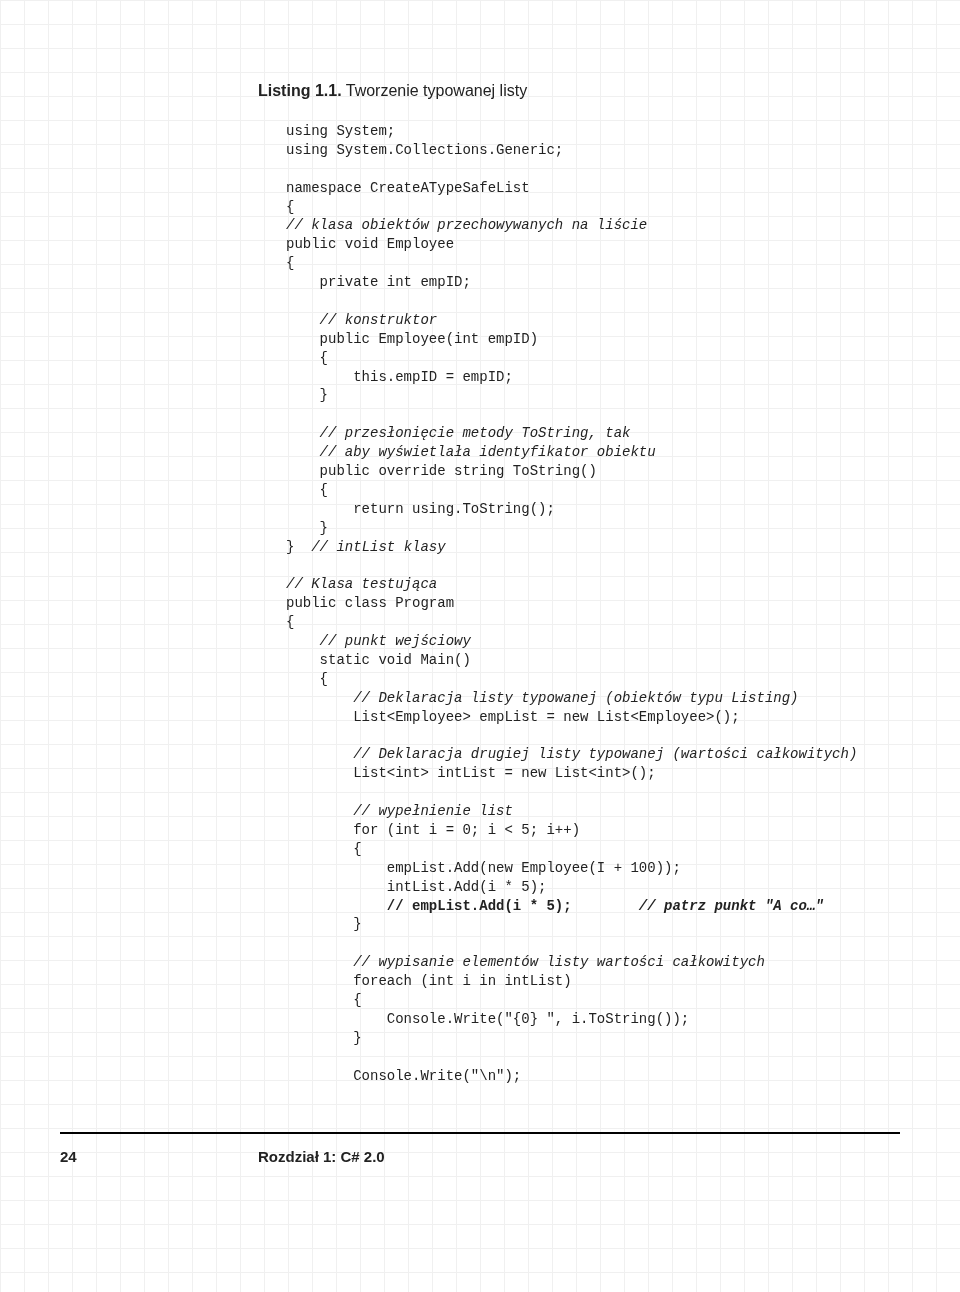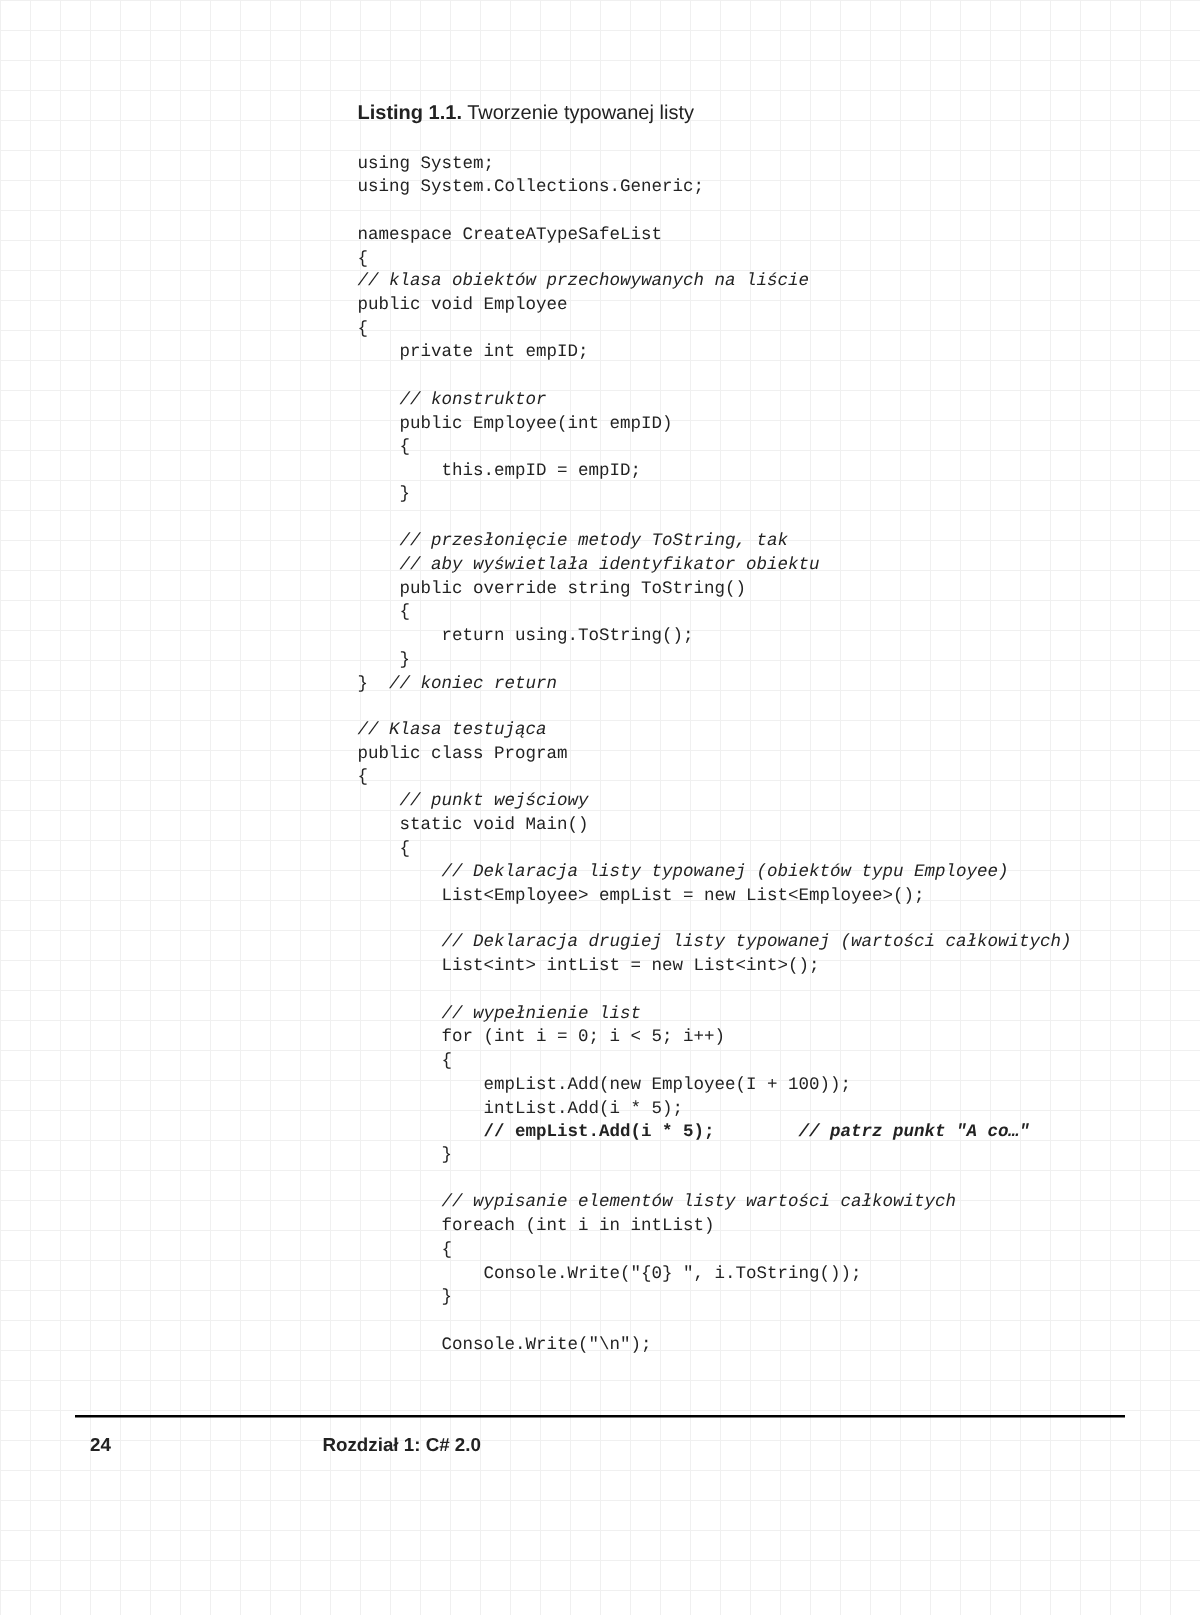--- a/index.html
+++ b/index.html
@@ -21,21 +21,20 @@
       top: 82px;
       width: 640px;
     }
     .listing-heading {
       font-size: 16px;
       margin-bottom: 22px;
       font-weight: normal;
     }
     .listing-number {
       font-weight: bold;
-      margin-left: 28px;
     }
     .listing-title {
       font-weight: normal;
     }
     pre.code {
       font-family: "Courier New", Courier, monospace;
       font-size: 14px;
       line-height: 1.35;
       white-space: pre;
       color: #222;
@@ -53,21 +52,21 @@
     .footer {
       position: absolute;
       left: 60px;
       right: 60px;
       top: 1148px;
       font-size: 15px;
       font-weight: bold;
     }
     .page-num {
       position: absolute;
-      left: 12px;
+      left: 0;
       text-align: right;
     }
     .chapter {
       position: absolute;
       left: 198px;
       text-align: right;
     }
   </style>
 </head>
 <body>
@@ -93,29 +92,29 @@
 <span>    {</span>
 <span>        this.empID = empID;</span>
 <span>    }</span>
 <span></span>
 <em>    // przesłonięcie metody ToString, tak</em>
 <em>    // aby wyświetlała identyfikator obiektu</em>
 <span>    public override string ToString()</span>
 <span>    {</span>
 <span>        return using.ToString();</span>
 <span>    }</span>
-<span>}  </span><em>// koniec return</em>
+<span>}  </span><em>// intList klasy</em>
 <span></span>
 <em>// Klasa testująca</em>
 <span>public class Program</span>
 <span>{</span>
 <em>    // punkt wejściowy</em>
 <span>    static void Main()</span>
 <span>    {</span>
-<em>        // Deklaracja listy typowanej (obiektów typu Employee)</em>
+<em>        // Deklaracja listy typowanej (obiektów typu Listing)</em>
 <span>        List&lt;Employee&gt; empList = new List&lt;Employee&gt;();</span>
 <span></span>
 <em>        // Deklaracja drugiej listy typowanej (wartości całkowitych)</em>
 <span>        List&lt;int&gt; intList = new List&lt;int&gt;();</span>
 <span></span>
 <em>        // wypełnienie list</em>
 <span>        for (int i = 0; i &lt; 5; i++)</span>
 <span>        {</span>
 <span>            empList.Add(new Employee(I + 100));</span>
 <span>            intList.Add(i * 5);</span>

